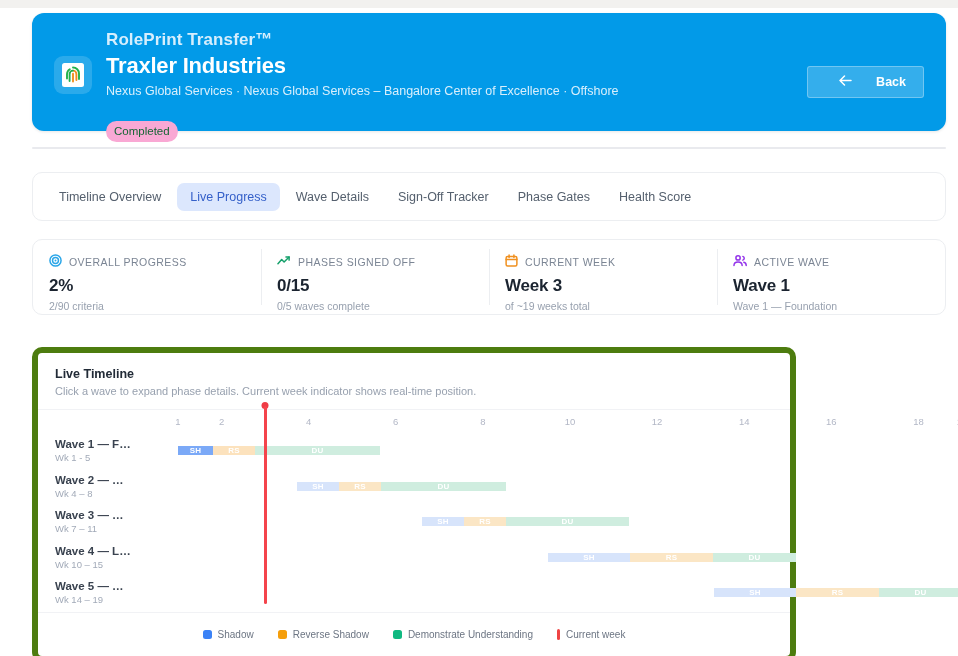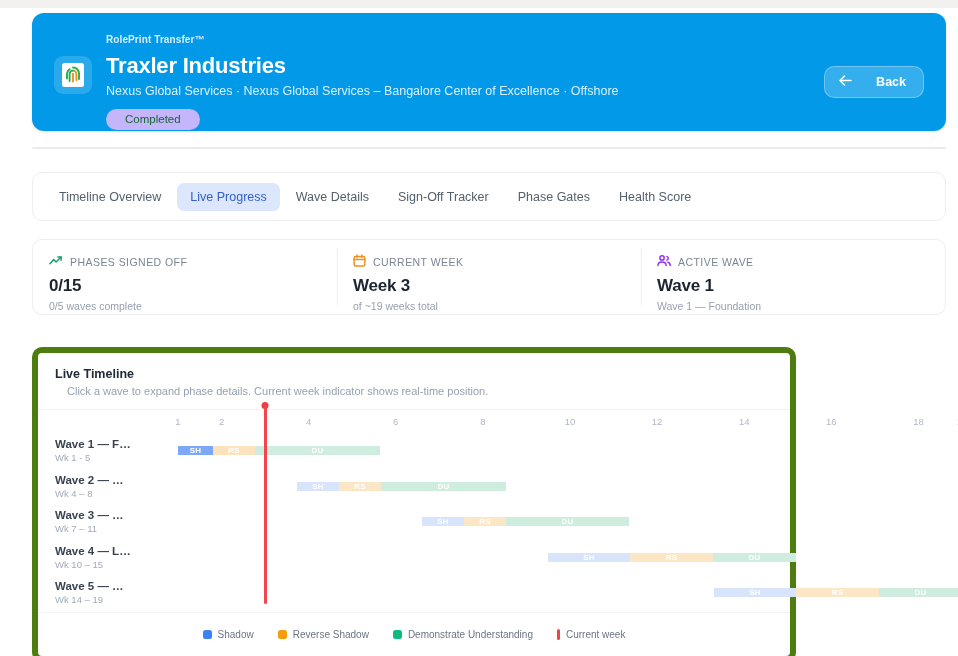--- a/index.html
+++ b/index.html
@@ -23,42 +23,42 @@
     background: #029ae8; border-radius: 12px;
     box-shadow: 0 1px 3px rgba(0,0,0,.10);
   }
   .hero-logo {
     position: absolute; left: 22px; top: 43px; width: 38px; height: 38px;
     background: rgba(255,255,255,.16); border-radius: 9px;
     display: flex; align-items: center; justify-content: center;
   }
   .hero-body { position: absolute; left: 74px; top: 19px; }
   .hero-eyebrow {
-    font-size: 10px; font-weight: bold; color: #d6eefd;
+    font-size: 17px; font-weight: bold; color: #d6eefd;
     letter-spacing: .1px; line-height: 15px;
   }
   .hero-title {
     font-size: 22px; font-weight: bold; color: #ffffff;
     letter-spacing: -.2px; margin-top: 5px; line-height: 27px;
   }
   .hero-sub {
     font-size: 12.5px; color: #d9effc; margin-top: 4px; line-height: 17px;
   }
   .hero-badge {
-    display: inline-block; margin-top: 9px;
-    background: #c4b5fd; color: #166534;
-    font-size: 11.5px; padding: 4px 19px; border-radius: 11px;
+    display: inline-block; margin-top: 21px;
+    background: #f9a8d4; color: #166534;
+    font-size: 11.5px; padding: 4px 8px; border-radius: 11px;
     line-height: 13px;
   }
   .back-btn {
     position: absolute; right: 22px; top: 53px;
     display: flex; align-items: center; gap: 24px;
     background: rgba(255,255,255,.20);
     border: 1px solid rgba(255,255,255,.30);
-    border-radius: 10px; padding: 8px 17px 8px 14px;
+    border-radius: 3px; padding: 8px 17px 8px 31px;
     color: #fff; font-size: 12.5px; font-weight: bold; cursor: pointer;
   }
 
   
   .divider {
     position: absolute; left: 32px; top: 147px; width: 914px; height: 2px;
     background: #e9eaee; border-radius: 1px;
   }
 
   
@@ -94,21 +94,21 @@
   }
   .stat-note { font-size: 10.5px; color: #98a1af; margin-top: 4px; }
 
   
   .tl-card {
     position: absolute; left: 32px; top: 347px; width: 764px; height: 315px;
     background: #fff; border: 6px solid #4d7c0f; border-radius: 10px;
   }
   .tl-head { padding: 14px 0 0 17px; border-bottom: 1px solid #f1f2f5; padding-bottom: 12px; }
   .tl-title { font-size: 12.5px; font-weight: bold; color: #222b37; }
-  .tl-desc { font-size: 11px; color: #98a1af; margin-top: 4px; margin-left: 12px; }
+  .tl-desc { font-size: 11px; color: #98a1af; margin-top: 4px; }
 
   .tl-body { position: relative; height: 240px; }
 
   .axis { position: absolute; left: 0; top: 6px; height: 16px; right: 0; }
   .tick {
     position: absolute; font-size: 9.5px; color: #b2b7c6; transform: translateX(-50%);
     top: 0;
   }
 
   .rows { position: absolute; left: 0; top: 26px; right: 0; }
@@ -189,20 +189,32 @@
   <div class="tabs-card" id="tabs-card">
       <div class="tab">Timeline Overview</div>
       <div class="tab active">Live Progress</div>
       <div class="tab">Wave Details</div>
       <div class="tab">Sign-Off Tracker</div>
       <div class="tab">Phase Gates</div>
       <div class="tab">Health Score</div>
     </div>
 
   <div class="stats-card" id="stats-card">
+      <div class="stat">
+        <div class="stat-head">
+          <span><svg width="13" height="13" viewBox="0 0 14 14">
+              <circle cx="7" cy="7" r="6" stroke="#2aa6e8" stroke-width="1.6" fill="none" stroke-linecap="round" stroke-linejoin="round"></circle>
+              <circle cx="7" cy="7" r="3.2" stroke="#2aa6e8" stroke-width="1.6" fill="none" stroke-linecap="round" stroke-linejoin="round"></circle>
+              <circle cx="7" cy="7" r="1" fill="#2aa6e8" stroke="none"></circle>
+            </svg></span>
+          <span class="stat-label">OVERALL PROGRESS</span>
+        </div>
+        <div class="stat-value">2%</div>
+        <div class="stat-note">2/90 criteria</div>
+      </div>
       <div class="stat">
         <div class="stat-head">
           <span><svg width="14" height="13" viewBox="0 0 15 14">
               <path d="M1 10.5L5 6l2.6 2.6L13 3.2" stroke="#15a06b" stroke-width="1.6" fill="none" stroke-linecap="round" stroke-linejoin="round"></path>
               <path d="M9.6 3.2H13v3.4" stroke="#15a06b" stroke-width="1.6" fill="none" stroke-linecap="round" stroke-linejoin="round"></path>
             </svg></span>
           <span class="stat-label">PHASES SIGNED OFF</span>
         </div>
         <div class="stat-value">0/15</div>
         <div class="stat-note">0/5 waves complete</div>

